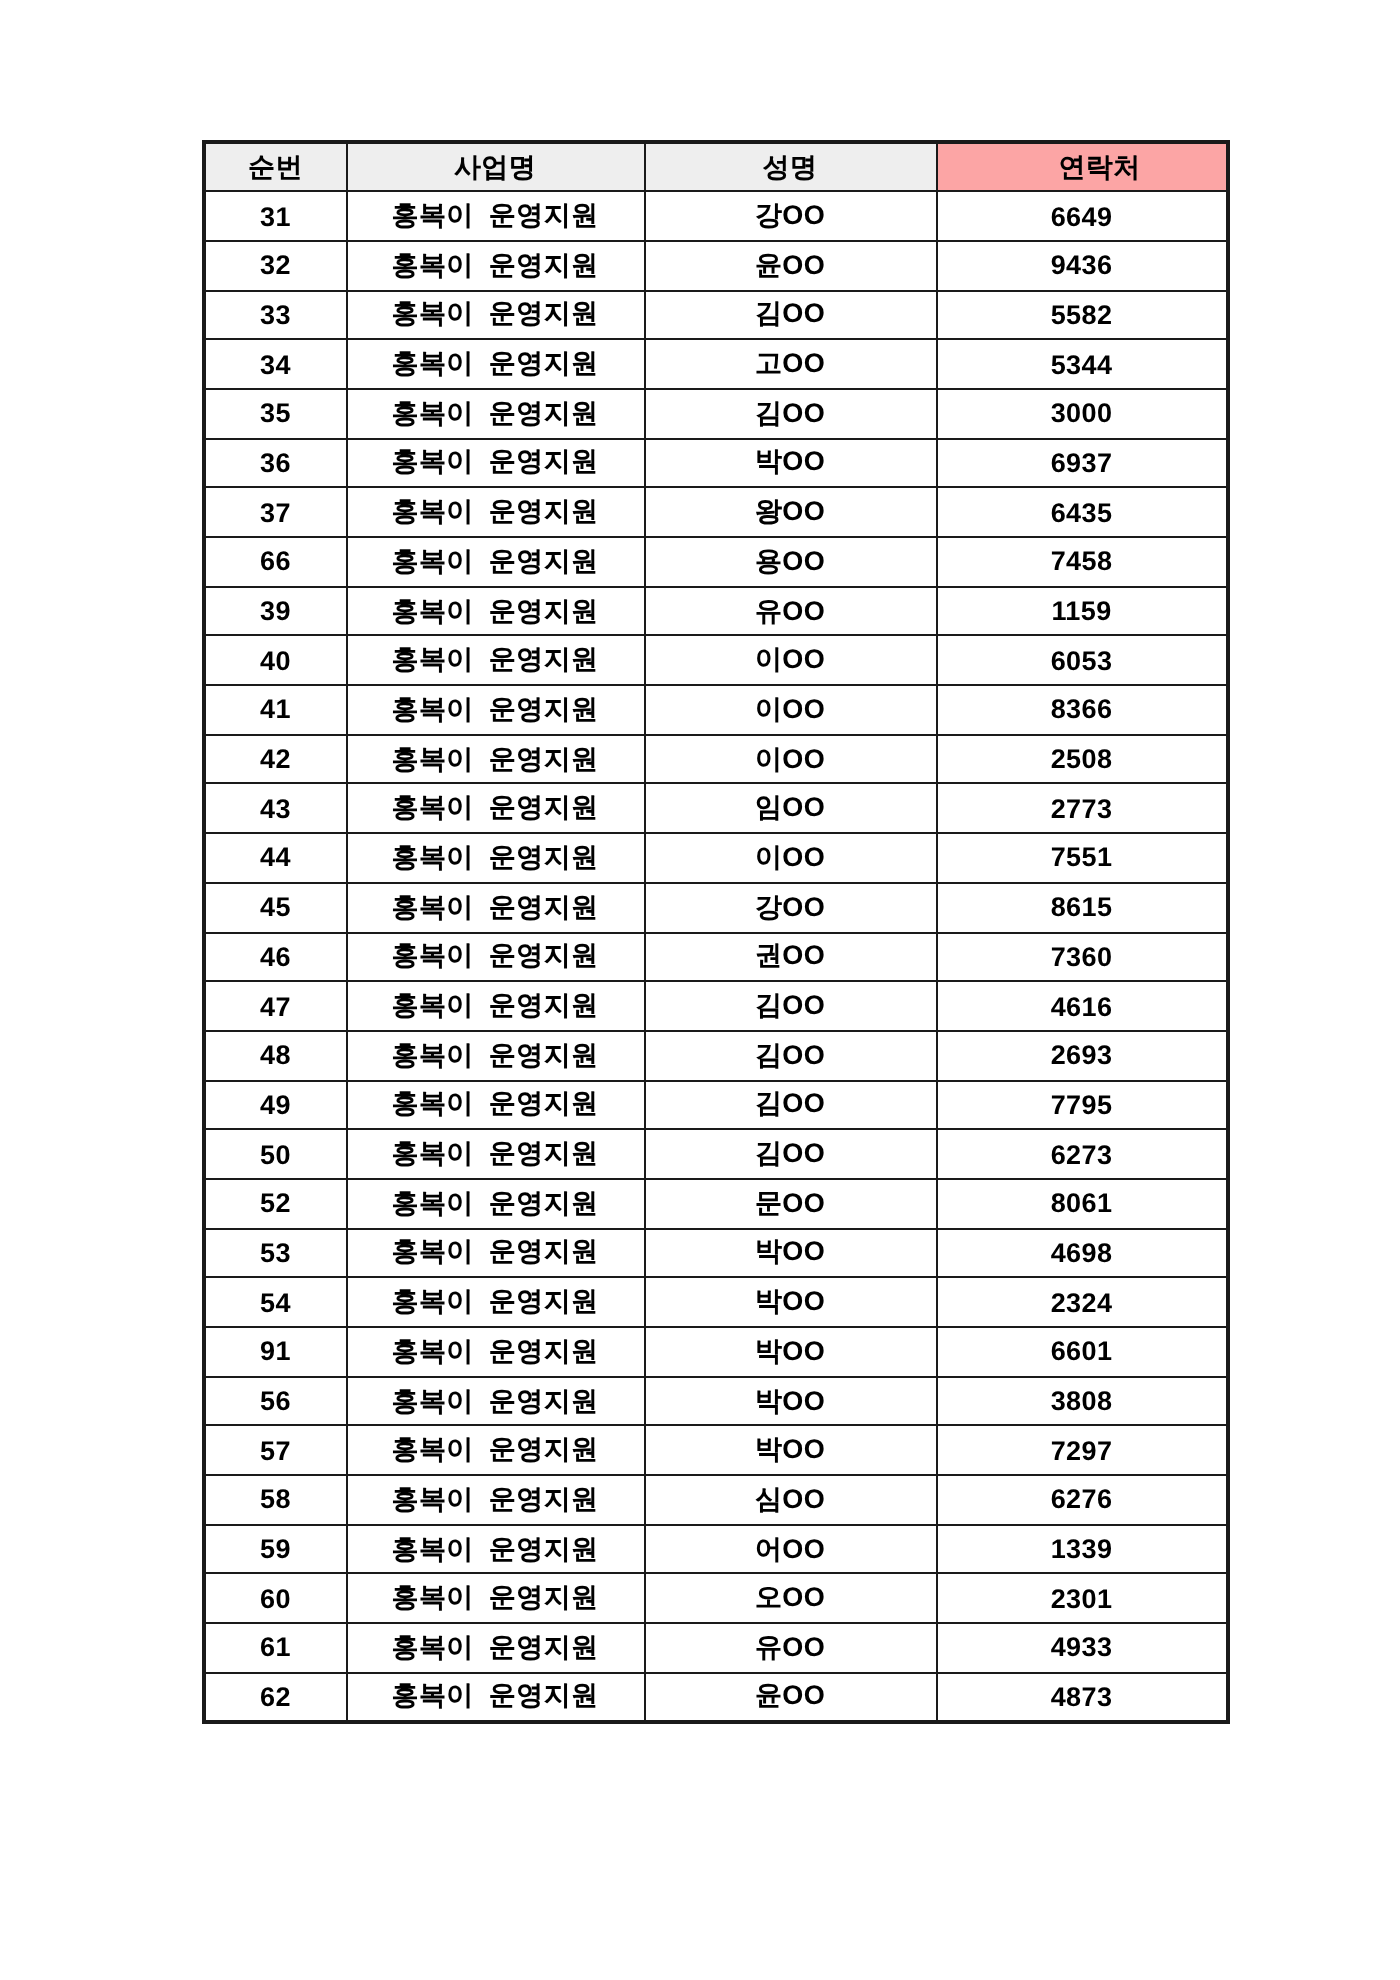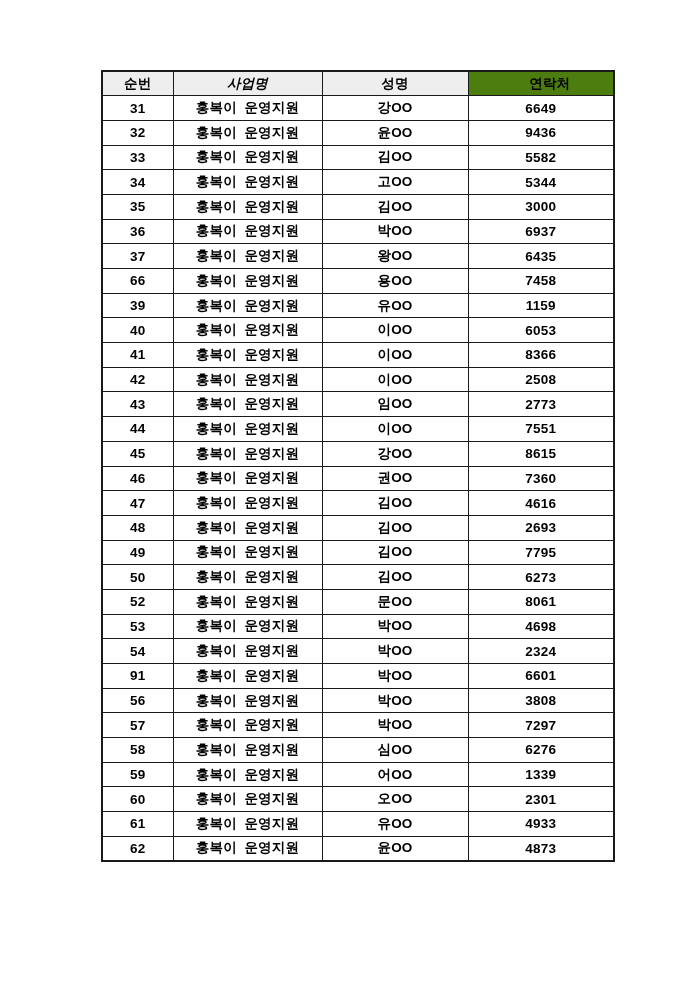--- a/index.html
+++ b/index.html
@@ -44,23 +44,23 @@
   <table class="roster">
     <colgroup>
       <col style="width:71px">
       <col style="width:149px">
       <col style="width:146px">
       <col style="width:146px">
     </colgroup>
     <thead>
       <tr>
         <th style="background: rgb(238, 238, 238);">순번</th>
-        <th style="background: rgb(238, 238, 238); font-style: italic;">사업명</th>
+        <th style="background: rgb(238, 238, 238);">사업명</th>
         <th style="background: rgb(238, 238, 238);">성명</th>
-        <th style="background: #4d7c0f; padding-left: 18px;">연락처</th>
+        <th style="background: #fca5a5; padding-left: 18px;">연락처</th>
       </tr>
     </thead>
     <tbody>
         <tr>
           <td class="cell-no">31</td>
           <td class="cell-business">홍복이 운영지원</td>
           <td class="cell-name">강OO</td>
           <td class="cell-contact">6649</td>
         </tr>
         <tr>

